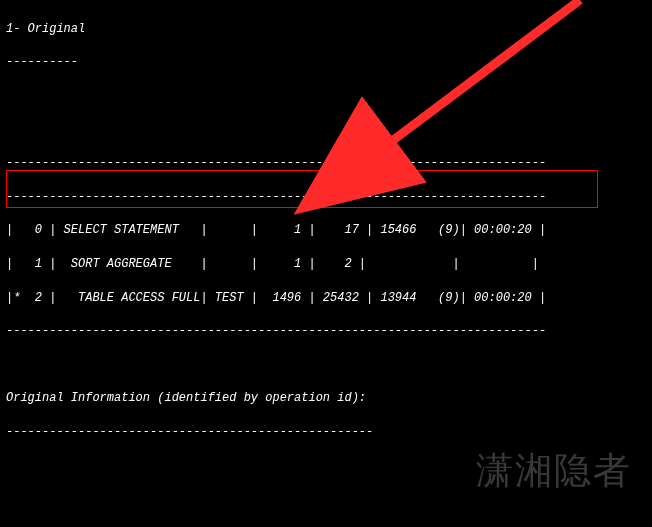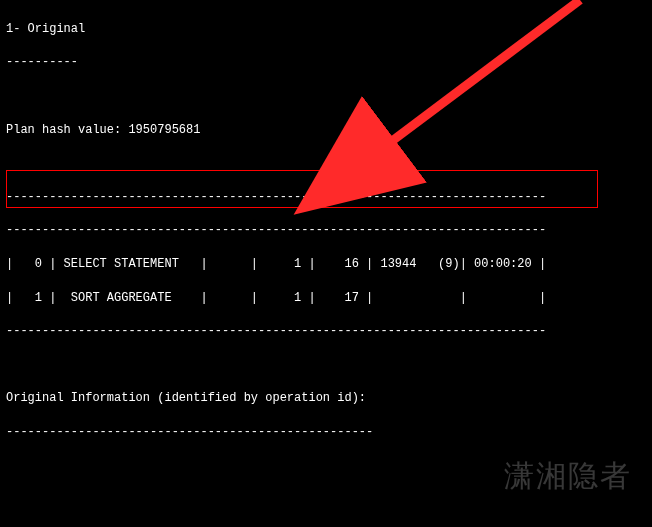--- a/index.html
+++ b/index.html
@@ -12,58 +12,58 @@
     line-height: 1.4;
     width: 652px;
     height: 527px;
     overflow: hidden;
     position: relative;
   }
   .screen {
     padding: 4px 6px;
     white-space: pre;
   }
-  .line { white-space: pre; }
+  .line { white-space: pre; font-style: italic; }
   .dash-line {
     letter-spacing: 0;
     overflow: hidden;
   }
   .red-box {
     position: absolute;
     border: 1px solid #f00;
     pointer-events: none;
   }
   .arrow-svg {
     position: absolute;
     pointer-events: none;
   }
   .watermark {
     position: absolute;
     right: 20px;
     bottom: 30px;
     font-family: serif;
-    font-size: 30px;
+    font-size: 37px;
     color: rgba(200,200,200,0.28);
     pointer-events: none;
     letter-spacing: 2px;
   }
 </style>
 </head>
 <body>
 
 <div class="screen">
 <div class="line">1- Original</div>
 <div class="line dash-line">----------</div>
 <div class="line"> </div>
-<div class="line"><span>Plan hash value: </span><span>1950795681</span></div>
 <div class="line"> </div>
 <div class="line dash-line">---------------------------------------------------------------------------</div>
 <div class="line dash-line">---------------------------------------------------------------------------</div>
-<div class="line">|   0 | SELECT STATEMENT   |      |     1 |    16 | 13944   (9)| 00:00:20 |</div>
-<div class="line">|   1 |  SORT AGGREGATE    |      |     1 |    17 |            |          |</div>
+<div class="line">|   0 | SELECT STATEMENT   |      |     1 |    17 | 15466   (9)| 00:00:20 |</div>
+<div class="line">|   1 |  SORT AGGREGATE    |      |     1 |    2 |            |          |</div>
+<div class="line">|*  2 |   TABLE ACCESS FULL| TEST |  1496 | 25432 | 13944   (9)| 00:00:20 |</div>
 <div class="line dash-line">---------------------------------------------------------------------------</div>
 <div class="line"> </div>
 <div class="line">Original Information (identified by operation id):</div>
 <div class="line dash-line">---------------------------------------------------</div>
 <div class="line"> </div>
 
 
 
 
 

